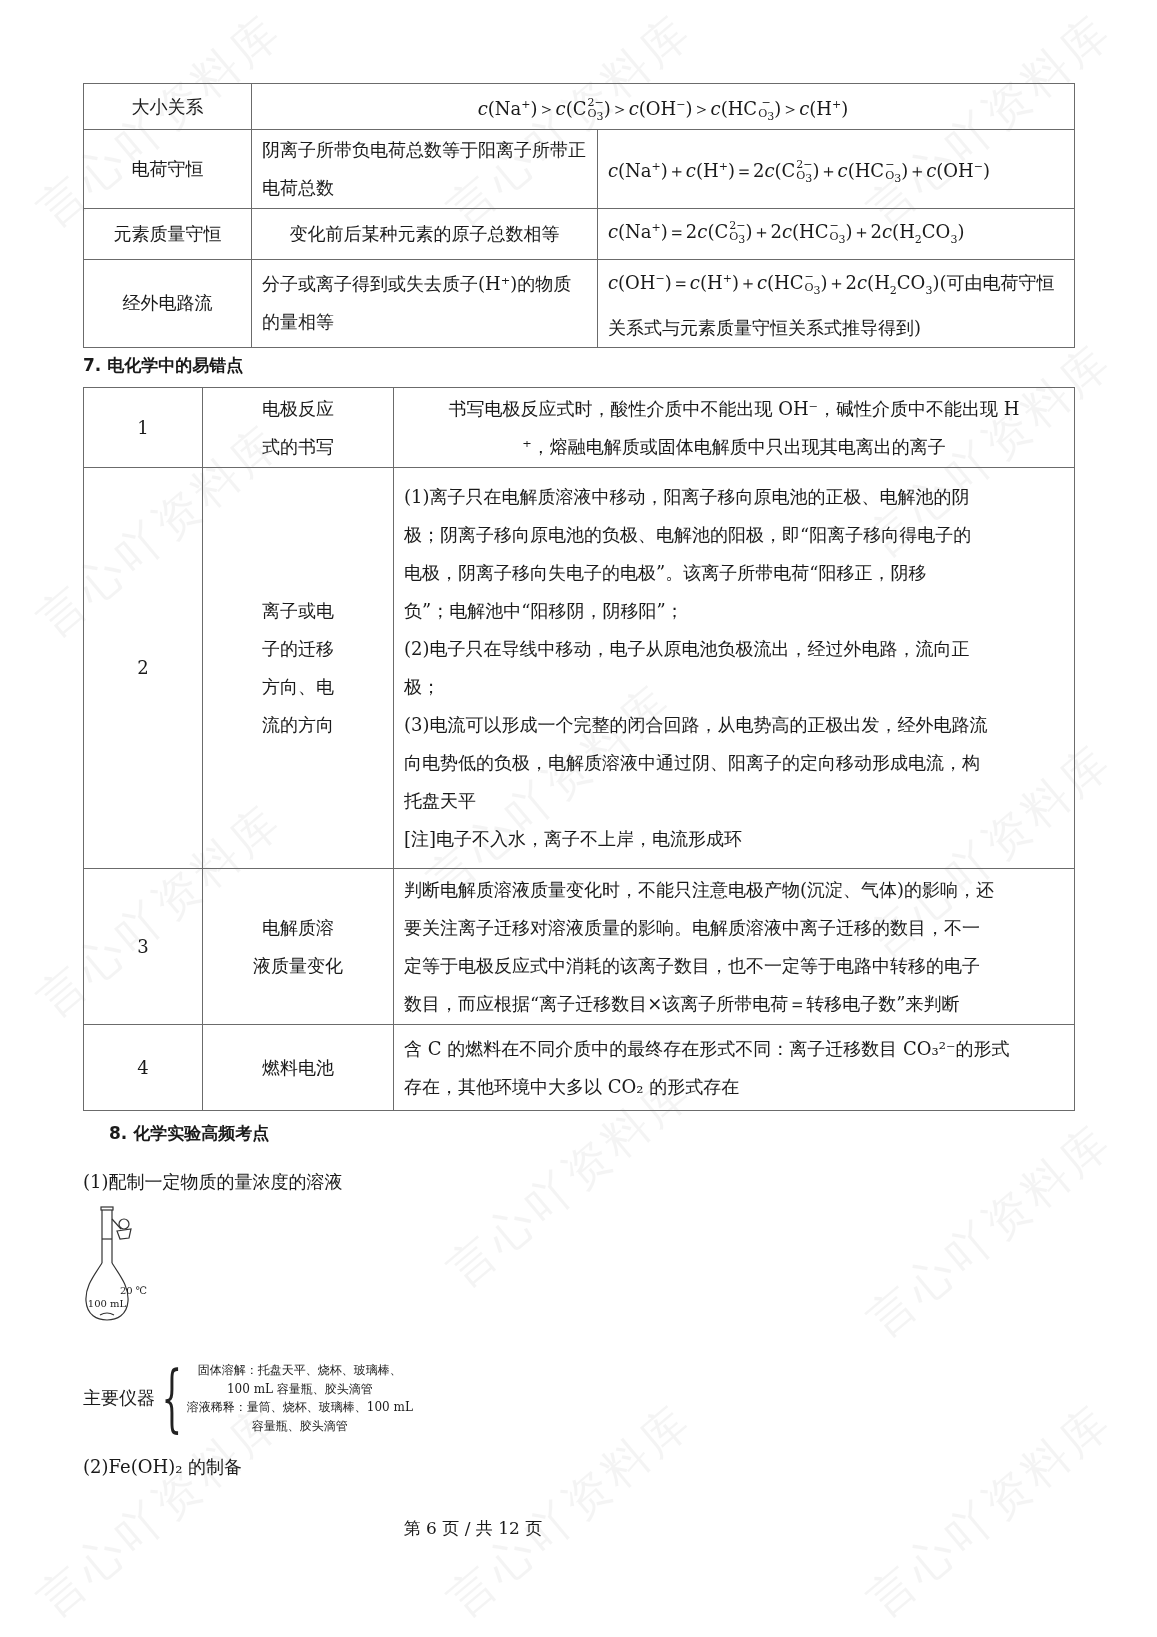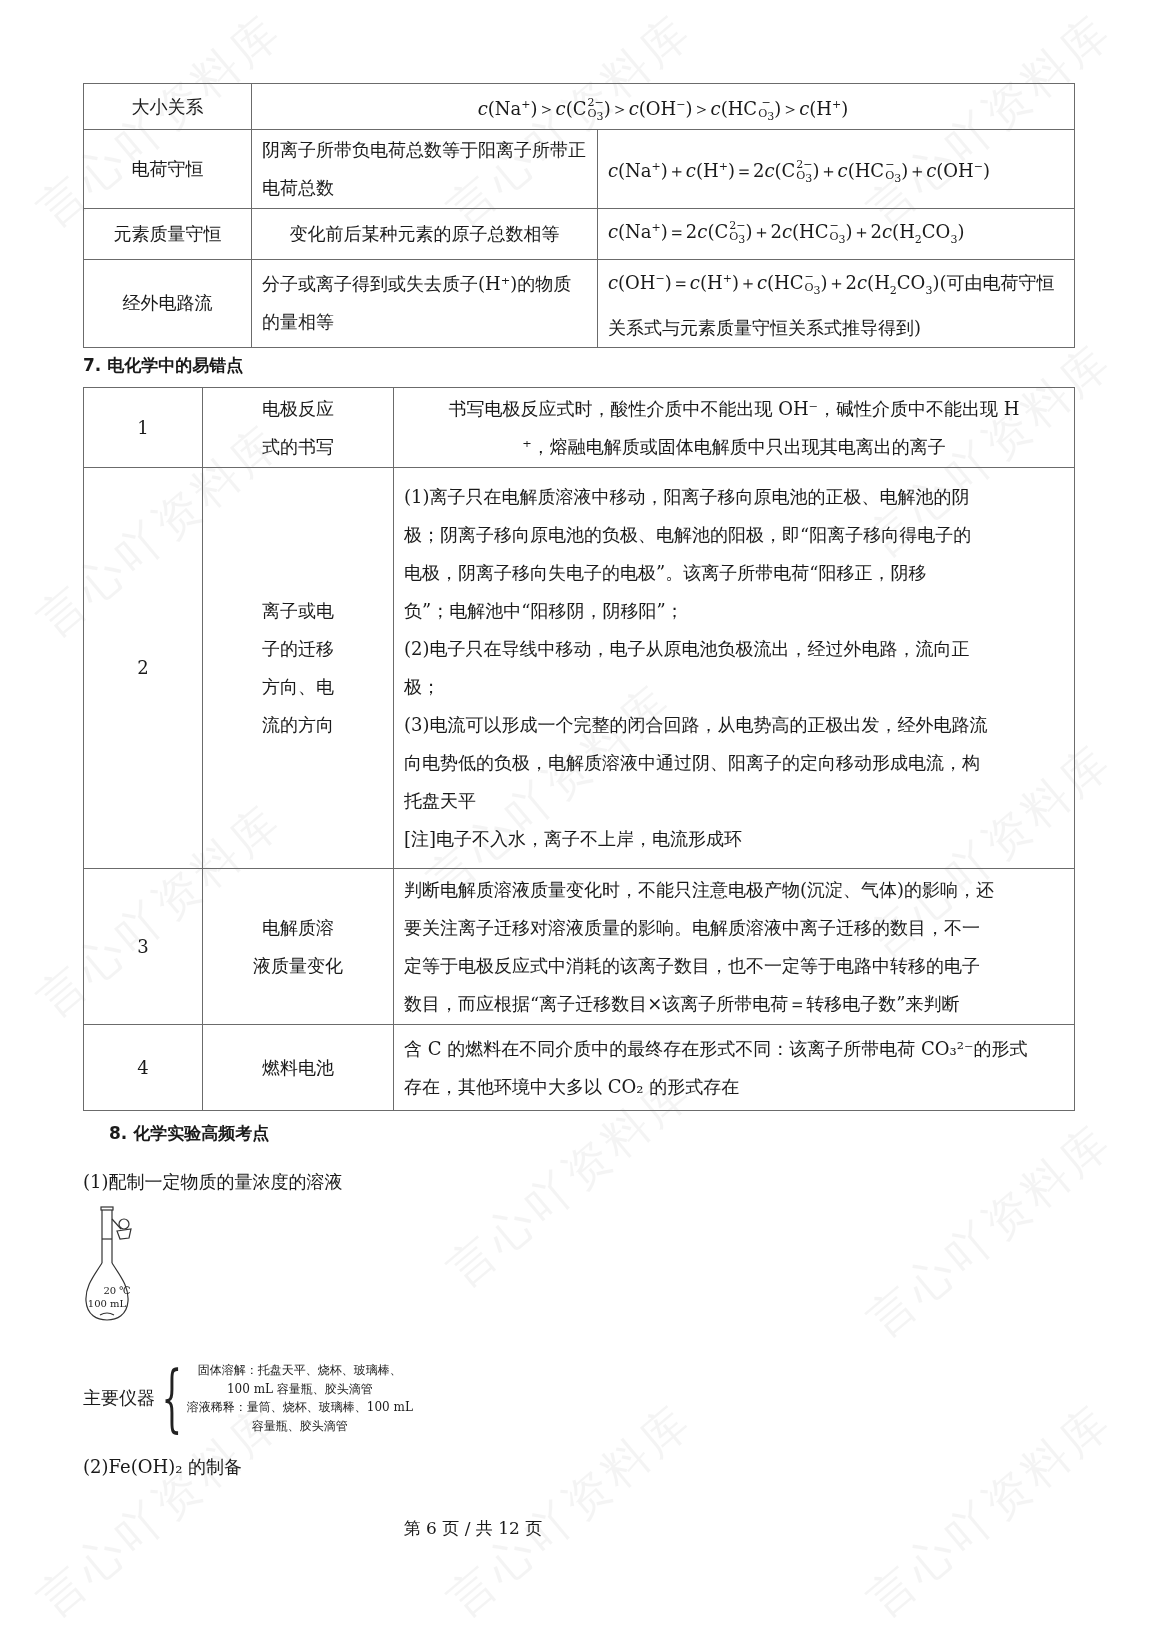--- a/index.html
+++ b/index.html
@@ -153,21 +153,21 @@
       <div>定等于电极反应式中消耗的该离子数目，也不一定等于电路中转移的电子</div>
       <div>数目，而应根据“离子迁移数目×该离子所带电荷＝转移电子数”来判断</div>
     </td>
   </tr>
   <tr style="height:86px;">
     <td class="center">4</td>
     <td class="center">
       <div>燃料电池</div>
     </td>
     <td>
-      <div>含 C 的燃料在不同介质中的最终存在形式不同：该离子所带电荷 CO₃²⁻的形式</div>
+      <div>含 C 的燃料在不同介质中的最终存在形式不同：离子迁移数目 CO₃²⁻的形式</div>
       <div>存在，其他环境中大多以 CO₂ 的形式存在</div>
     </td>
   </tr>
 </tbody>
   </table>
 
 <div class="heading" style="top:1122px;margin-left:26px;">8. 化学实验高频考点</div>
 <div class="para" style="top:1170px;">(1)配制一定物质的量浓度的溶液</div>
 
 <div class="flask">
@@ -177,21 +177,21 @@
       <line x1="19" y1="5" x2="19" y2="58"></line>
       <line x1="29" y1="5" x2="29" y2="58"></line>
       <line x1="19" y1="34" x2="29" y2="34"></line>
       <line x1="29" y1="14" x2="38" y2="24"></line>
       <circle cx="41" cy="19" r="5"></circle>
       <path d="M34 26 L48 24 L46 33 L37 34 Z"></path>
       <path d="M19 58 C10 72, 2 82, 3 96 C4 110, 14 115, 24 115 C34 115, 44 110, 45 96 C46 82, 38 72, 29 58"></path>
       <path d="M17 110 Q24 106 31 110"></path>
     </g>
   </svg>
-  <div style="position:absolute;left:4px;top:80px;width:60px;text-align:center;font-size:10px;">20 ℃</div>
+  <div style="position:absolute;left:4px;top:80px;width:60px;text-align:right;font-size:10px;">20 ℃</div>
   <div style="position:absolute;left:2px;top:93px;width:44px;text-align:center;font-size:10px;">100 mL</div>
 </div>
 
 <div class="brace-block">
   <span>主要仪器</span>
   <span class="brace">{</span>
   <div class="brace-lines">
     <div>固体溶解：托盘天平、烧杯、玻璃棒、</div>
     <div>100 mL 容量瓶、胶头滴管</div>
     <div>溶液稀释：量筒、烧杯、玻璃棒、100 mL</div>

